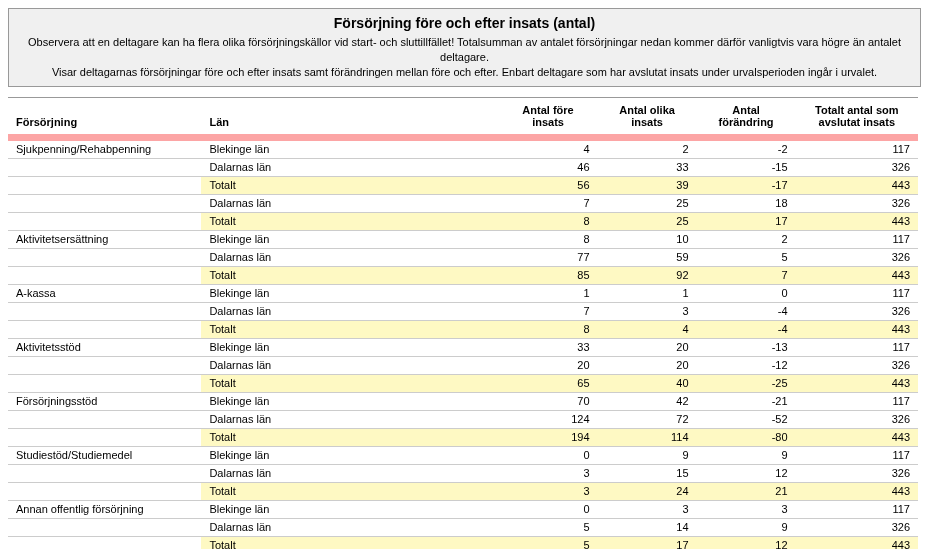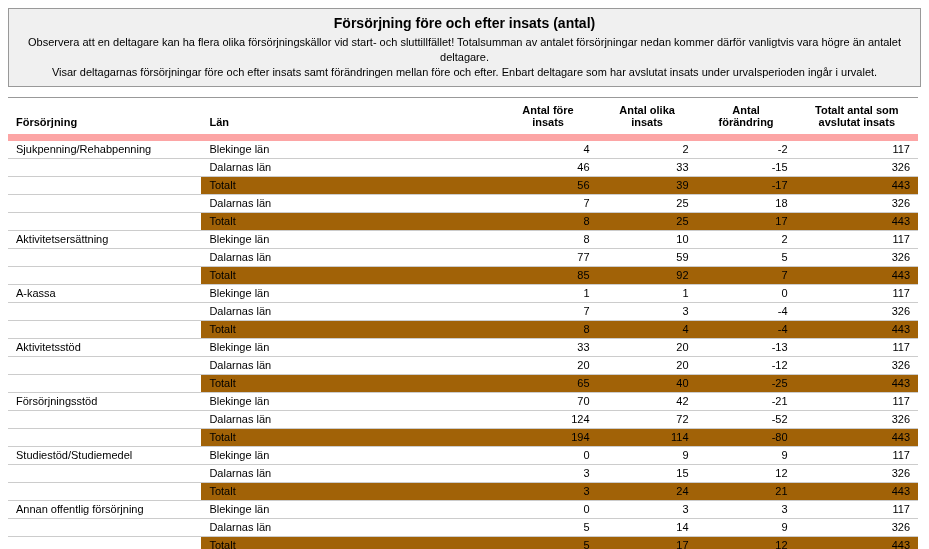--- a/index.html
+++ b/index.html
@@ -42,21 +42,21 @@
   table.data td {
     border-bottom: 1px solid #ccc;
     padding: 2.5px 8px;
     font-size: 11px;
     vertical-align: middle;
     white-space: nowrap;
   }
   table.data td.num { text-align: right; }
   table.data td.lan { width: 210px; }
   table.data td.cat { width: 150px; vertical-align: top; }
-  tr.total td { background: #a16207; font-weight: normal; }
+  tr.total td { background: #fef9c3; font-weight: normal; }
   tr.total td.cat { background: #fff; }
   col.c-cat { width: 165px; }
   col.c-lan { width: 255px; }
   col.c-n { width: 85px; }
   col.c-tot { width: 105px; }
 </style>
 </head>
 <body>
 
 <div class="header-box">

